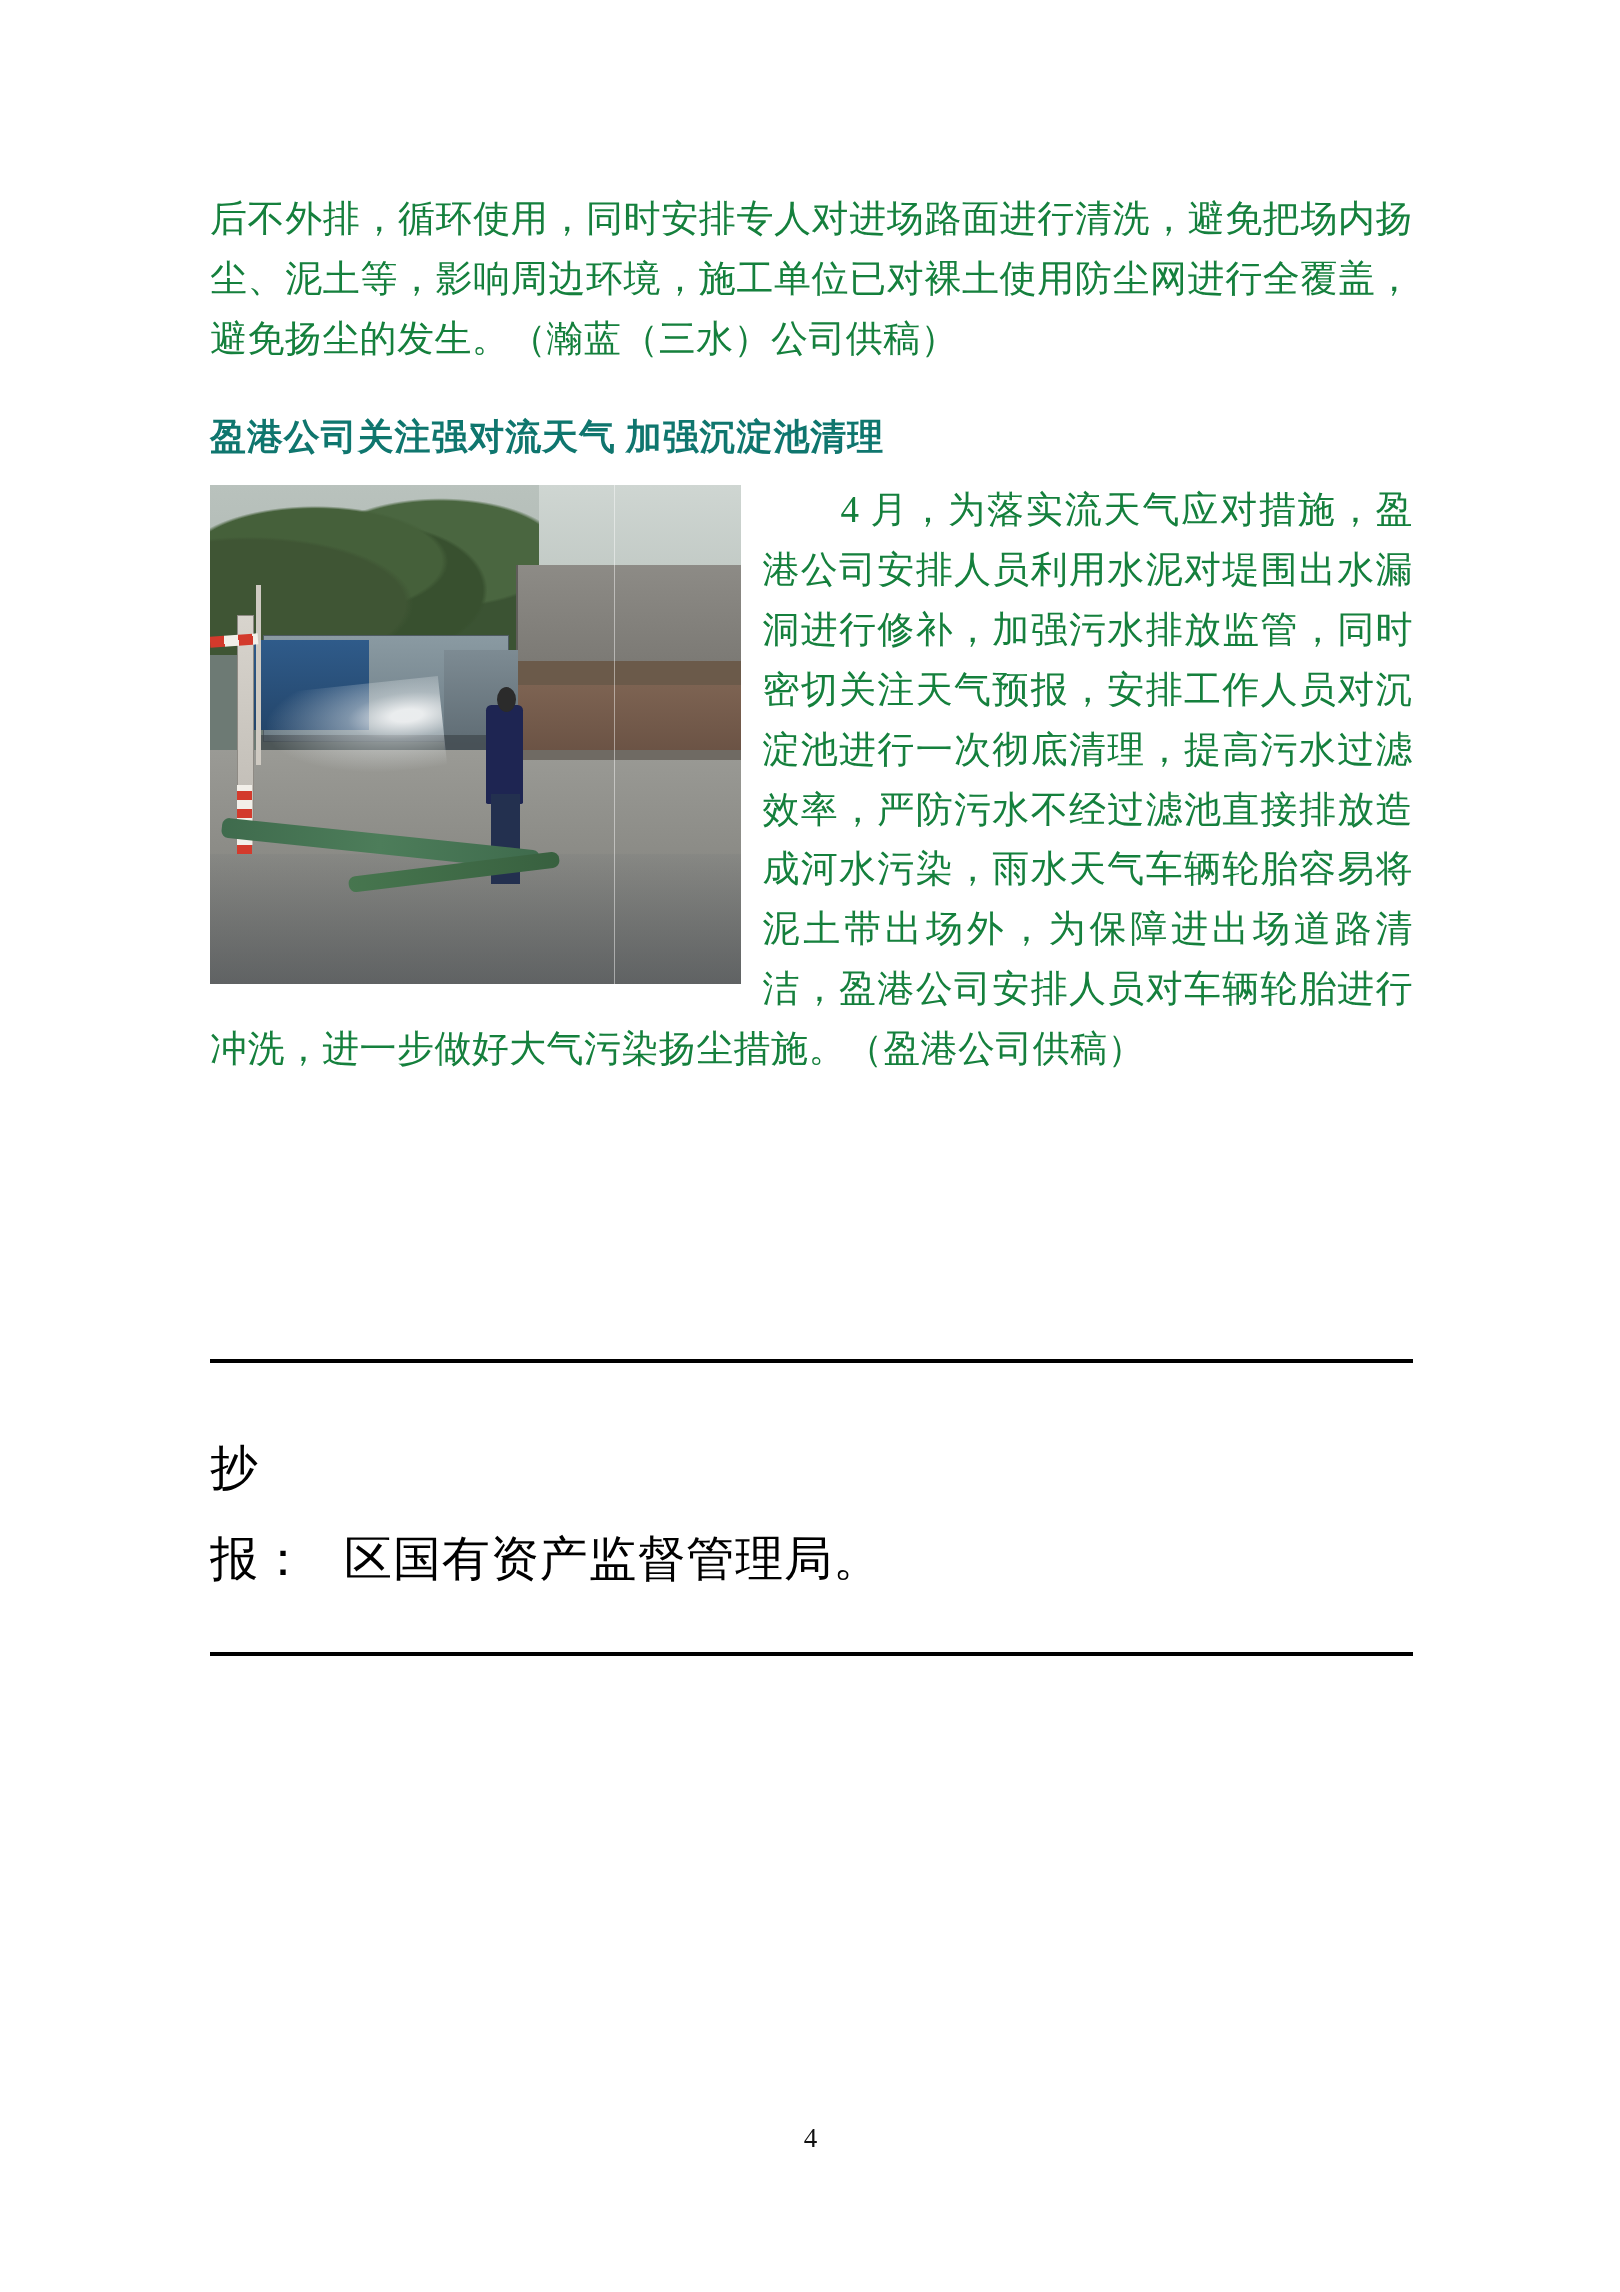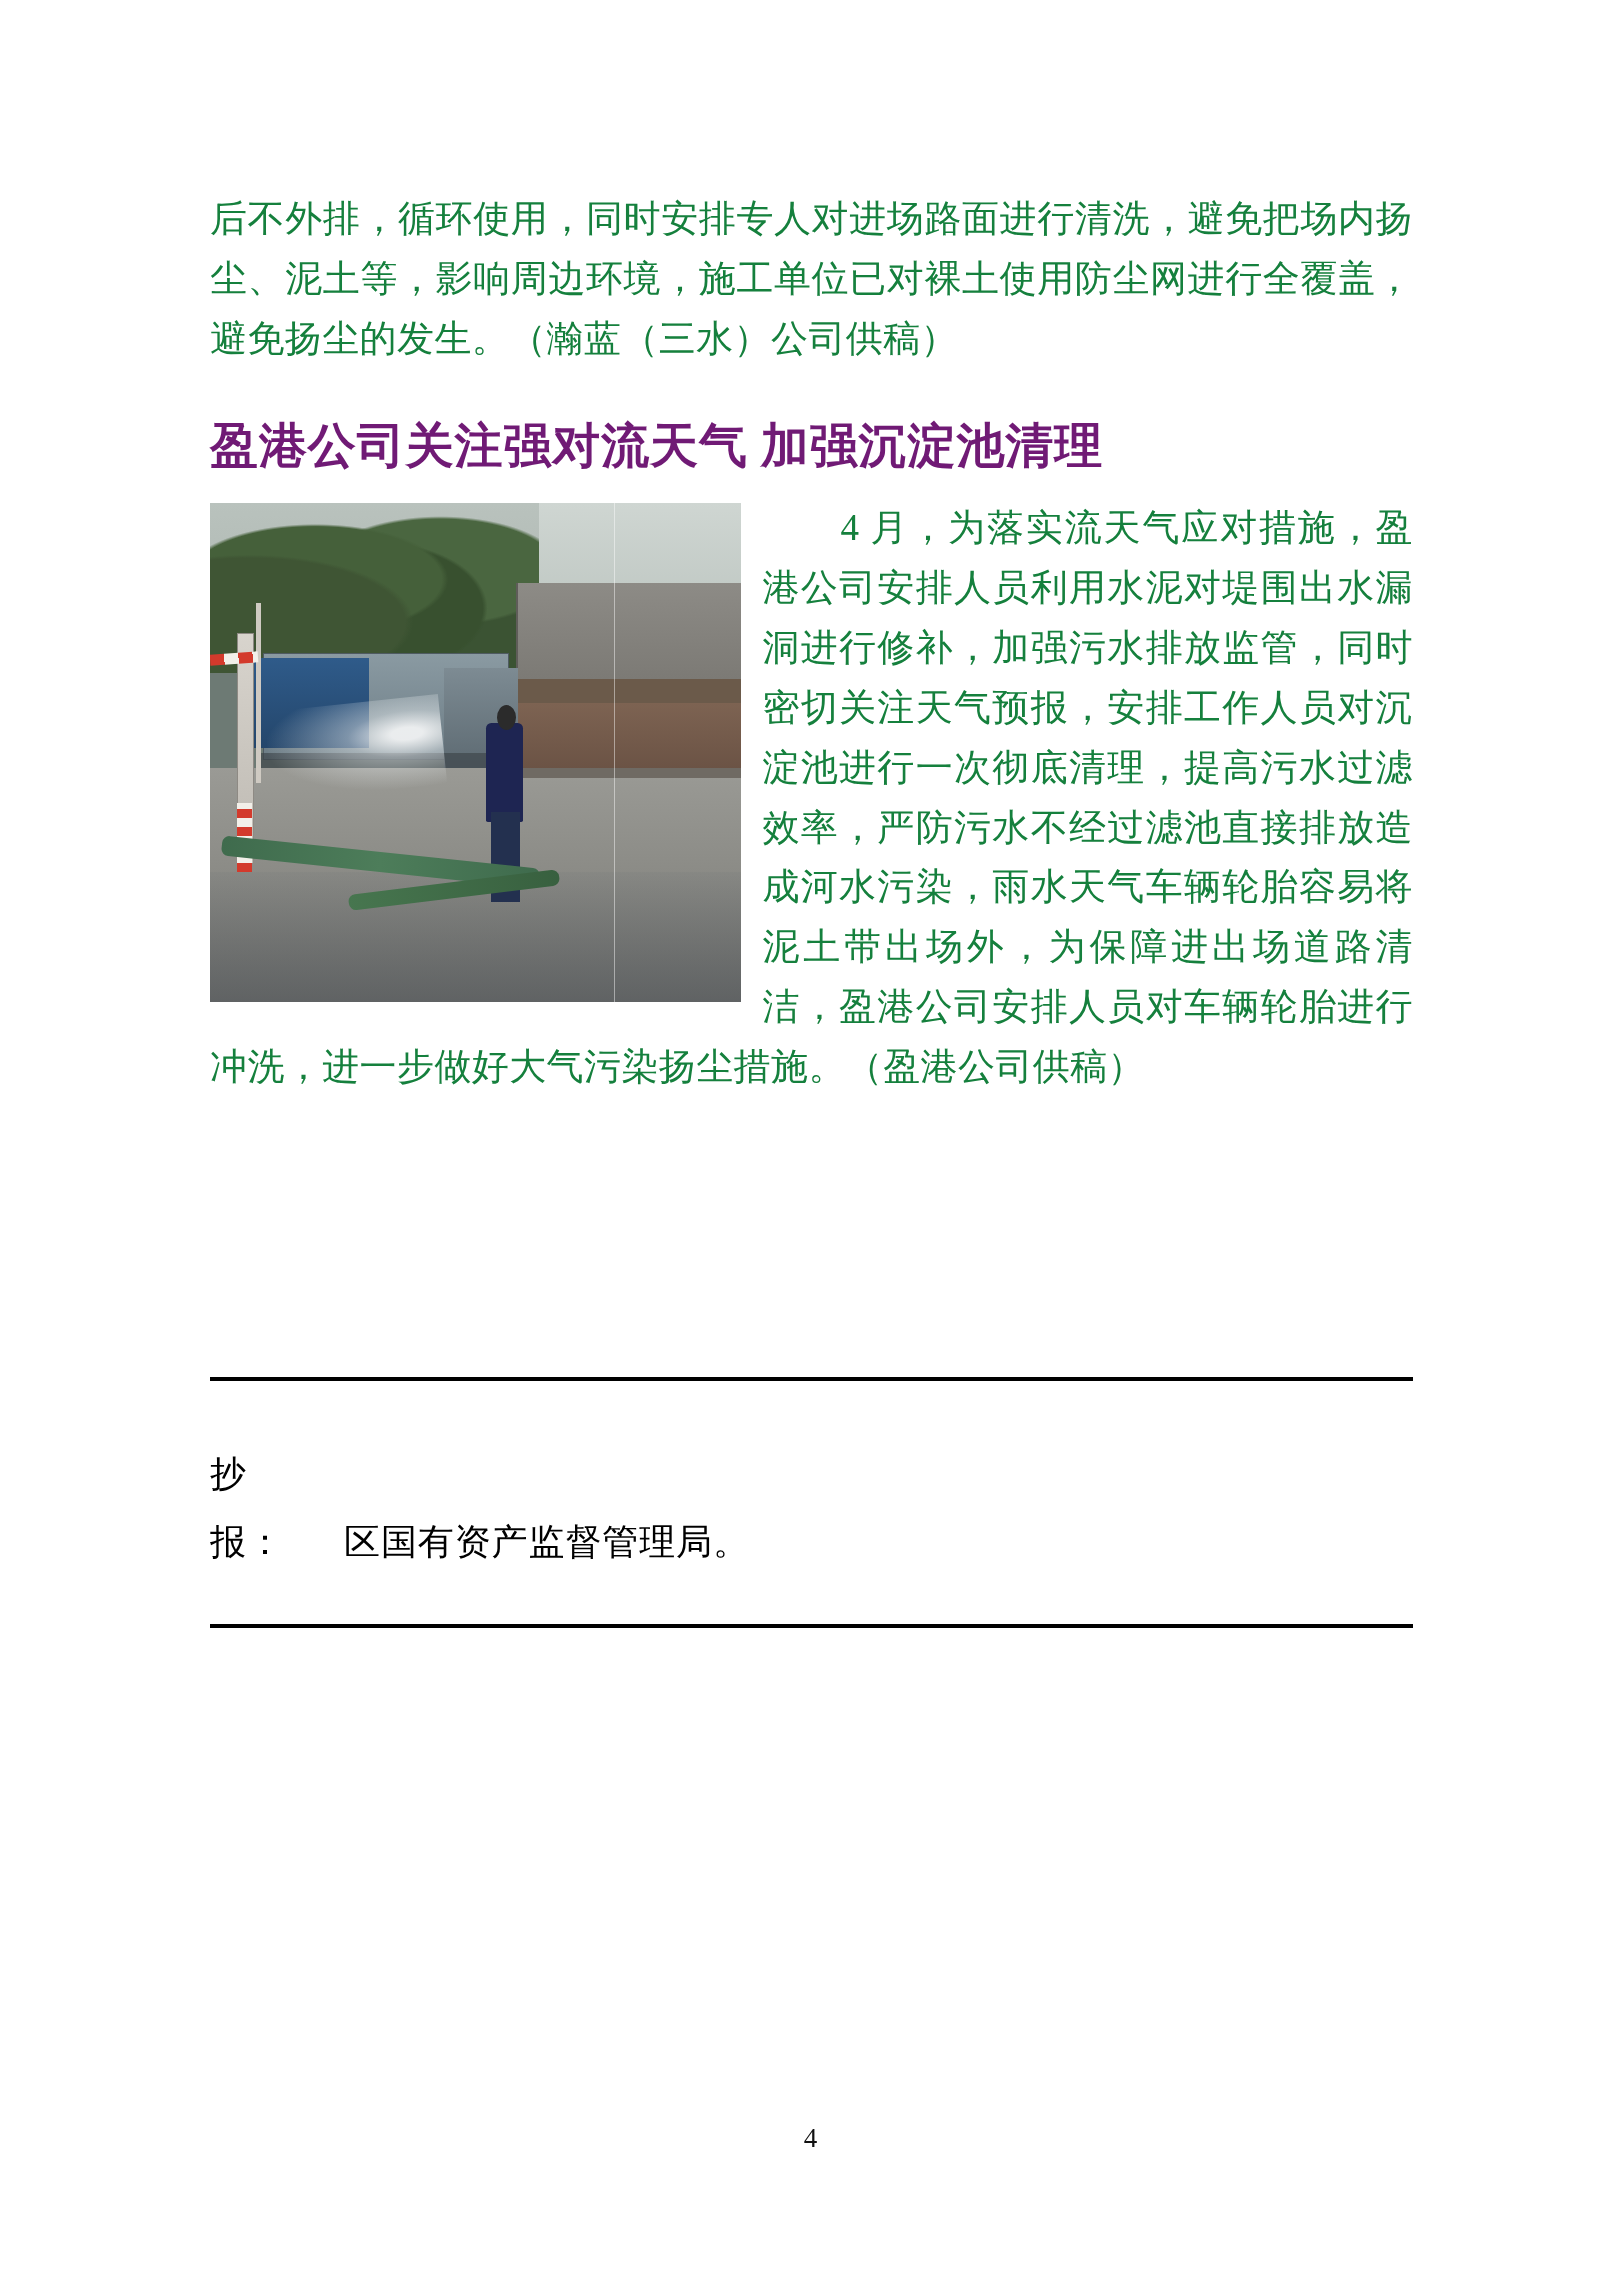--- a/index.html
+++ b/index.html
@@ -35,26 +35,26 @@
     letter-spacing: 0.4px;
     text-align: justify;
     text-justify: inter-ideograph;
     margin: 0 0 12.5px 0;
     color: #15803d;
   }
   .para-indent {
     text-indent: 78px;
   }
   .section-title {
-    font-size: 48px;
+    font-size: 36px;
     font-weight: bold;
     line-height: 1.5;
     margin: 41px 0 16px 0;
     letter-spacing: 0.9px;
-    color: #701a75;
+    color: #0f766e;
   }
   .figure-wrap {
     float: left;
     width: 531px;
     margin: 5.3px 21.4px 9px 0;
   }
   .photo {
     width: 531px;
     height: 499px;
     position: relative;
@@ -184,21 +184,21 @@
   .rule {
     border: none;
     border-top: 4.5px solid #000;
     margin: 0;
     width: 1203px;
   }
   .footer-block {
     margin-top: 59px;
   }
   .footer-line {
-    font-size: 36px;
+    font-size: 48px;
     line-height: 1.9;
     letter-spacing: 0.9px;
   }
   .footer-label {
     display: inline-block;
     width: 134px;
   }
   .rule-bottom {
     margin-top: 48px;
   }

